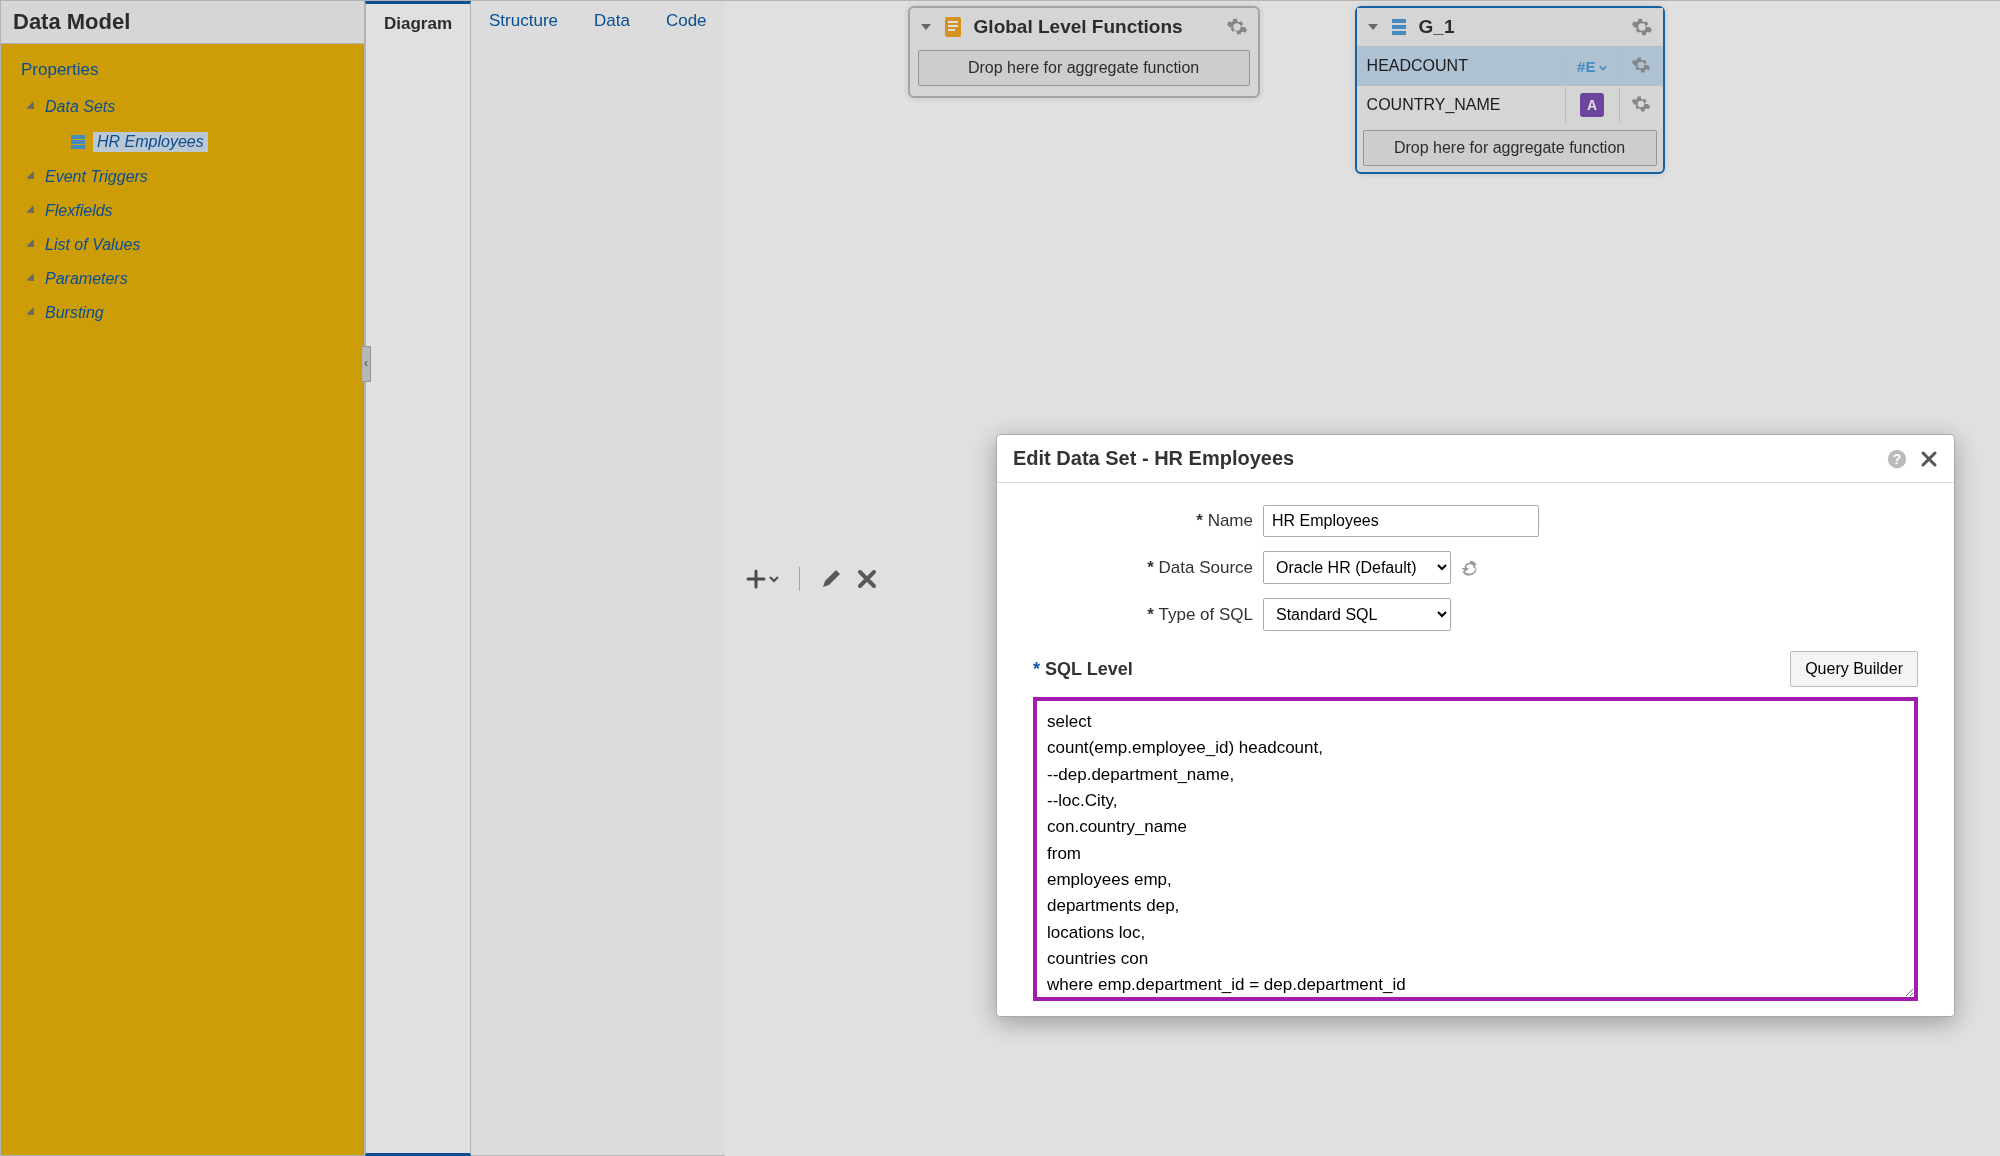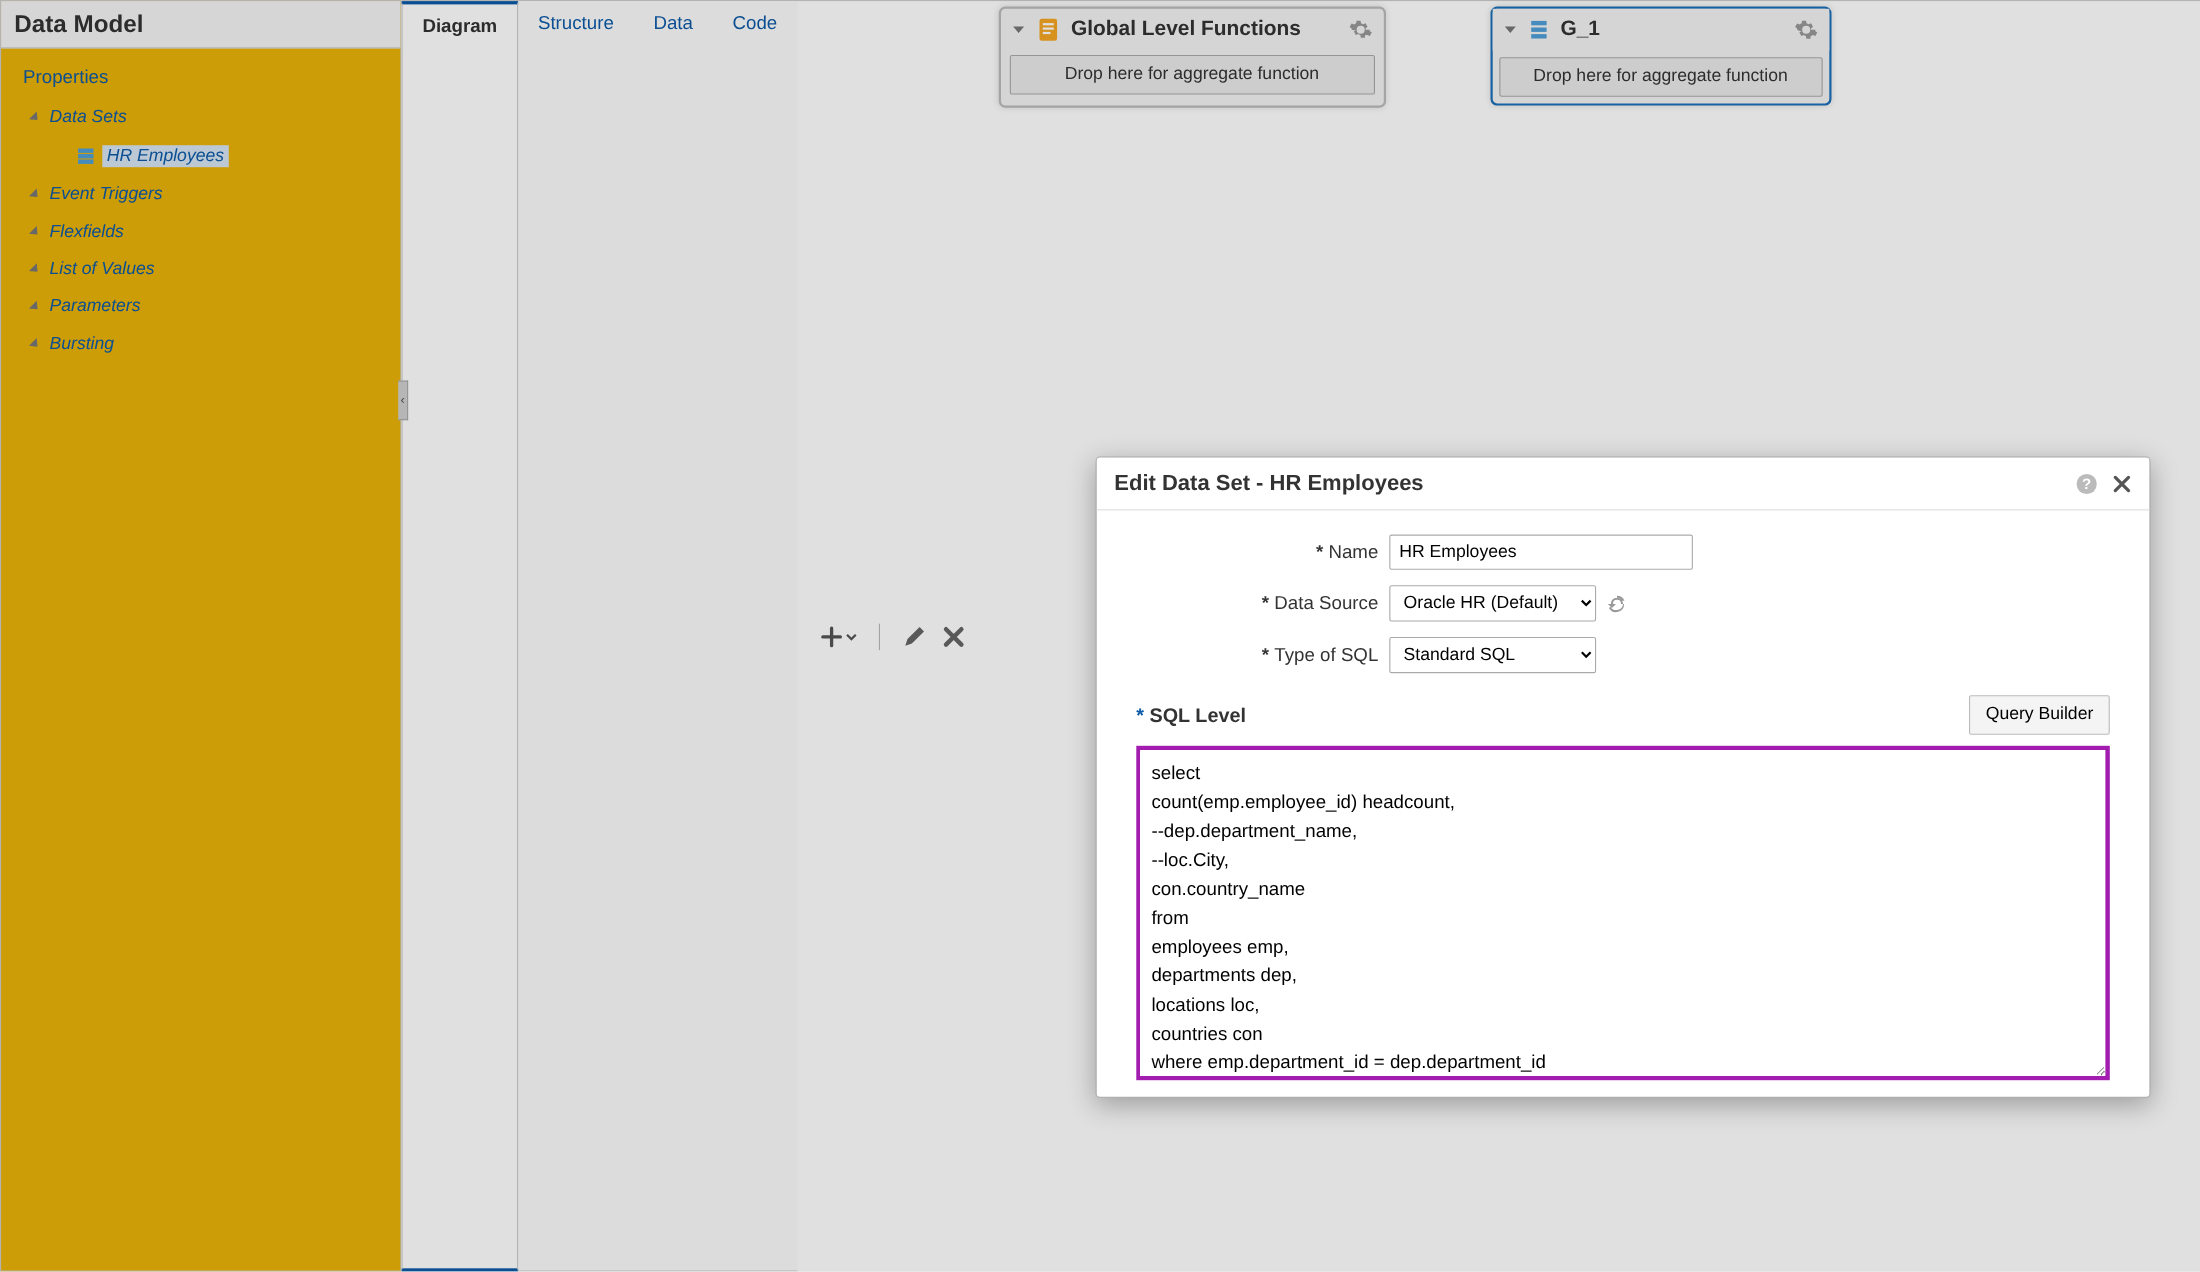--- a/index.html
+++ b/index.html
@@ -49,21 +49,21 @@
 .g1-row .col-tag { width: 54px; text-align: center; border-left: 1px solid #cfd8e0; padding: 6px 0; }
 .g1-row .col-gear { width: 44px; text-align: center; border-left: 1px solid #cfd8e0; padding: 6px 0; }
 .tag-box { display:inline-block; width:24px; height:24px; border-radius:3px; color:#fff; font-weight:bold; font-size:14px; line-height:24px; text-align:center; }
 .tag-purple { background:#7c4fb3; }
 .block-g1 .drop-zone { margin: 6px; }
 
 .collapse-handle { position:absolute; left: 362px; top: 346px; width: 9px; height: 36px; background:#d0d0d0; border:1px solid #aaa; border-left:none; cursor:pointer; }
 .collapse-handle::after { content:'‹'; display:block; text-align:center; line-height:32px; color:#555; font-size:12px; }
 
 
-.modal { position: absolute; left: 996px; top: 415px; width: 959px; background: #fff; border: 1px solid #aaa; border-radius: 4px; box-shadow: 0 6px 24px rgba(0,0,0,0.3); z-index: 10; }
+.modal { position: absolute; left: 996px; top: 434px; width: 959px; background: #fff; border: 1px solid #aaa; border-radius: 4px; box-shadow: 0 6px 24px rgba(0,0,0,0.3); z-index: 10; }
 .modal-header { display:flex; align-items:center; padding: 12px 16px; border-bottom: 1px solid #ddd; }
 .modal-title { flex:1; font-size: 20px; font-weight: bold; color: #333; }
 .modal-header .icon-btn { margin-left: 12px; color:#666; cursor:pointer; }
 .modal-body { padding: 22px 36px 12px; }
 .form-row { display:flex; align-items:center; margin-bottom: 14px; }
 .form-label { width: 230px; text-align: right; padding-right: 10px; font-size: 17px; color: #333; }
 .req { color: #333; font-weight: bold; }
 .form-input, .form-select { font-size: 16px; padding: 6px 8px; border: 1px solid #aaa; border-radius: 2px; background: #fff; }
 .form-input { width: 276px; }
 .form-select { width: 188px; }
@@ -196,20 +196,47 @@
                 <rect x="2" y="14" width="14" height="4" fill="#4f9fd8"></rect>
               </svg>
           </span>
           <span class="block-title">G_1</span>
           <span class="gear">
             <svg width="22" height="22" viewBox="0 0 24 24">
                 <path fill="#999" d="M12 8a4 4 0 100 8 4 4 0 000-8zm9 4a7 7 0 01-.1 1.2l2.1 1.6-2 3.4-2.5-1a7 7 0 01-2 1.1l-.4 2.6h-4l-.4-2.6a7 7 0 01-2-1.1l-2.5 1-2-3.4 2.1-1.6A7 7 0 013 12a7 7 0 01.1-1.2L1 9.2l2-3.4 2.5 1a7 7 0 012-1.1L7.9 3h4l.4 2.6a7 7 0 012 1.1l2.5-1 2 3.4-2.1 1.6c.1.4.1.8.1 1.3z"></path>
               </svg>
           </span>
         </div>
+        <div class="g1-rows">
+          <div class="g1-row selected">
+            <div class="col-name">HEADCOUNT</div>
+            <div class="col-tag">
+              <span style="color:#4f9fd8;font-weight:bold;font-size:15px">#E</span>
+              <svg width="8" height="8" viewBox="0 0 10 10" style="display:inline">
+                  <path d="M1 3l4 4 4-4" fill="none" stroke="#4f9fd8" stroke-width="2"></path>
+                </svg>
+            </div>
+            <div class="col-gear">
+              <svg width="20" height="20" viewBox="0 0 24 24" style="display:inline">
+                  <path fill="#999" d="M12 8a4 4 0 100 8 4 4 0 000-8zm9 4a7 7 0 01-.1 1.2l2.1 1.6-2 3.4-2.5-1a7 7 0 01-2 1.1l-.4 2.6h-4l-.4-2.6a7 7 0 01-2-1.1l-2.5 1-2-3.4 2.1-1.6A7 7 0 013 12a7 7 0 01.1-1.2L1 9.2l2-3.4 2.5 1a7 7 0 012-1.1L7.9 3h4l.4 2.6a7 7 0 012 1.1l2.5-1 2 3.4-2.1 1.6c.1.4.1.8.1 1.3z"></path>
+                </svg>
+            </div>
+          </div>
+          <div class="g1-row">
+            <div class="col-name">COUNTRY_NAME</div>
+            <div class="col-tag">
+              <span class="tag-box tag-purple">A</span>
+            </div>
+            <div class="col-gear">
+              <svg width="20" height="20" viewBox="0 0 24 24" style="display:inline">
+                  <path fill="#999" d="M12 8a4 4 0 100 8 4 4 0 000-8zm9 4a7 7 0 01-.1 1.2l2.1 1.6-2 3.4-2.5-1a7 7 0 01-2 1.1l-.4 2.6h-4l-.4-2.6a7 7 0 01-2-1.1l-2.5 1-2-3.4 2.1-1.6A7 7 0 013 12a7 7 0 01.1-1.2L1 9.2l2-3.4 2.5 1a7 7 0 012-1.1L7.9 3h4l.4 2.6a7 7 0 012 1.1l2.5-1 2 3.4-2.1 1.6c.1.4.1.8.1 1.3z"></path>
+                </svg>
+            </div>
+          </div>
+        </div>
         <div class="drop-zone">Drop here for aggregate function</div>
       </div>
     </div>
   </div>
 </div>
 
 <div class="modal">
   <div class="modal-header">
     <div class="modal-title">Edit Data Set - HR Employees</div>
     <span class="icon-btn">

